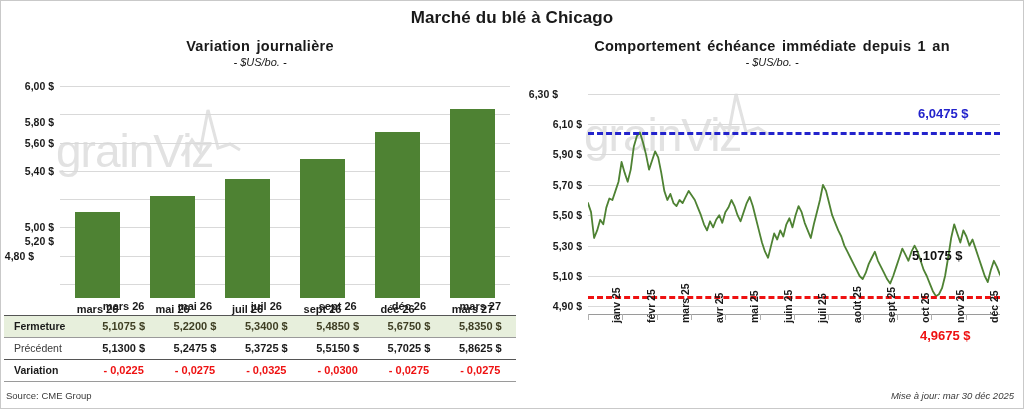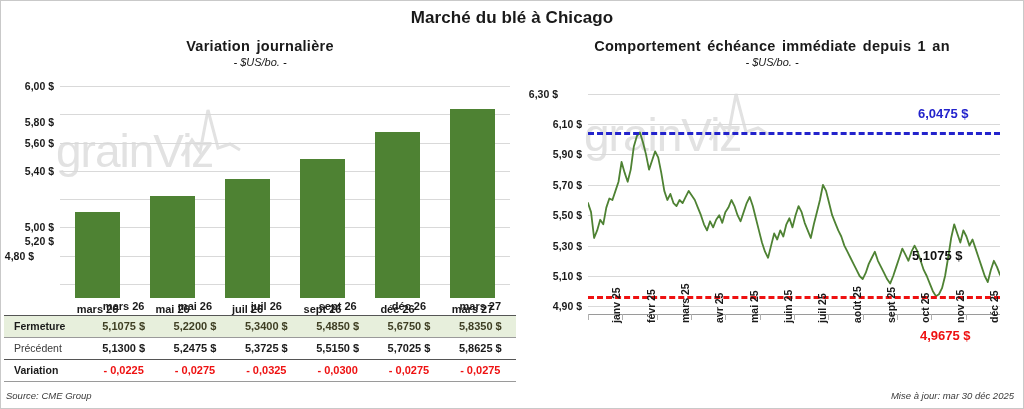--- a/index.html
+++ b/index.html
@@ -81,21 +81,21 @@
   .row-head .cell{font-weight:bold;}
   .row-ferm{background:#e7efdc;height:21px;}
   .row-ferm .cell{color:#3f3f24;}
   .row-prec{height:21px;background:#fff;}
   .row-var{height:21px;background:#fff;}
   .row-var .cell{color:#ee1111;}
   .hr-dark{border-top:1.6px solid #555;}
   .hr-light{border-top:1px solid #9a9a9a;}
   .src{
     position:absolute;left:6px;top:390px;
-    font-size:9.5px;font-style:italic;color:#3a3a3a;
+    font-size:9.5px;color:#3a3a3a;
   }
   .upd{
     position:absolute;right:10px;top:390px;
     font-size:9.5px;font-style:italic;color:#3a3a3a;
   }
   
   .dashline{position:absolute;height:0;border-top:3px dashed;}
   .dash-max{border-color:#2323cc;}
   .dash-min{border-color:#ee1111;}
   .dash-label{

